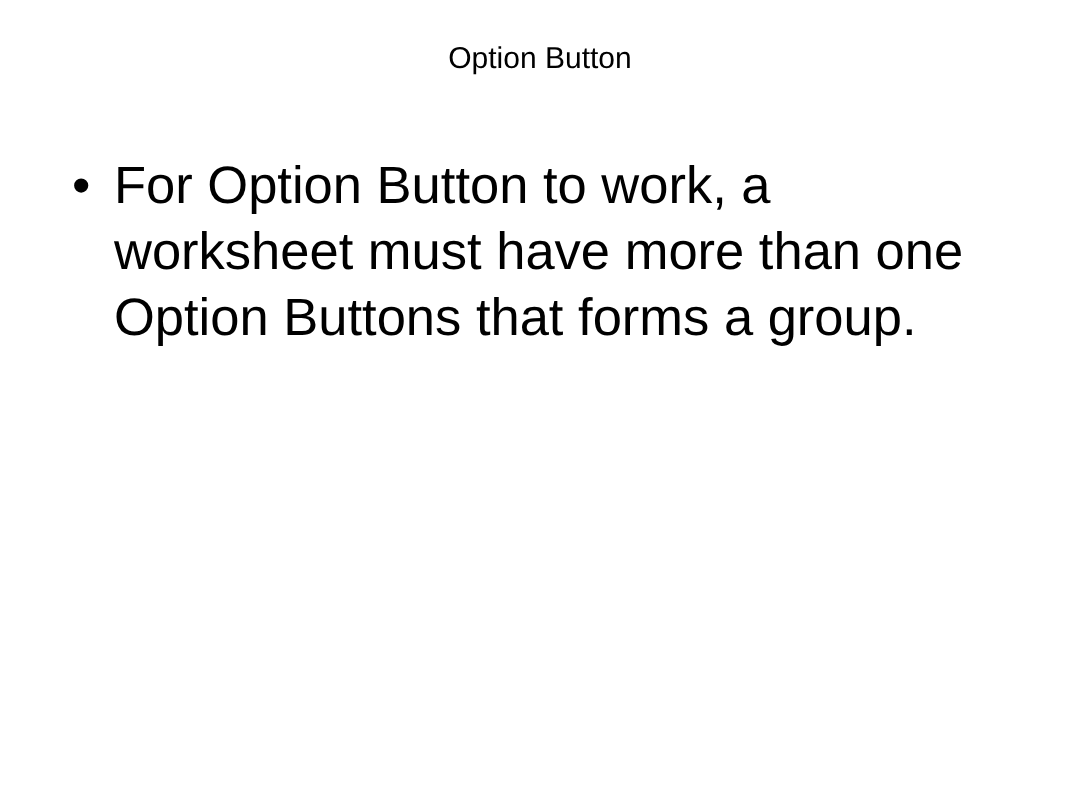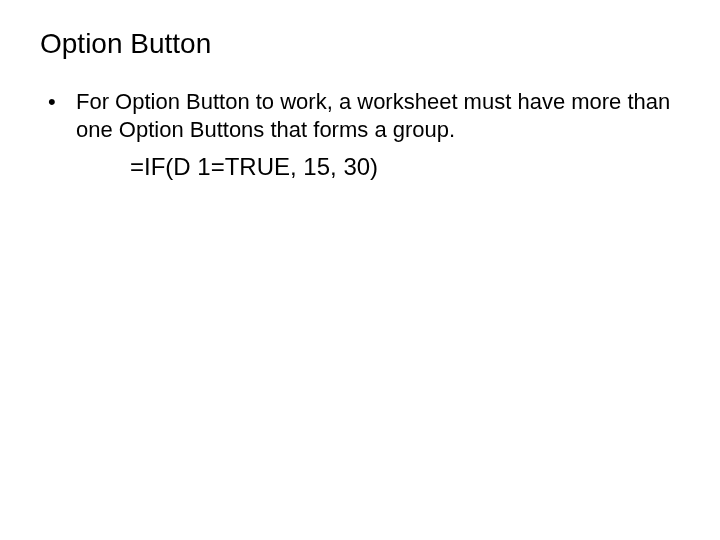--- a/index.html
+++ b/index.html
@@ -12,32 +12,32 @@
     color: #000;
   }
   .slide {
     width: 720px;
     height: 540px;
     box-sizing: border-box;
     padding: 20px 40px 20px 40px;
     position: relative;
   }
   .title {
-    text-align: left;
-    font-size: 28px;
+    text-align: center;
+    font-size: 20px;
     font-weight: 400;
-    margin: 8px 0 28px 0;
+    margin: 8px 0 51px 0;
   }
   ul.main {
     list-style: none;
     margin: 0;
     padding: 0 0 0 8px;
   }
   ul.main > li {
-    font-size: 22px;
+    font-size: 35px;
     line-height: 1.25;
     margin-bottom: 4px;
     padding-left: 28px;
     text-indent: -28px;
     margin-top: 14px;
   }
   ul.main > li::before {
     content: "•";
     display: inline-block;
     width: 28px;
@@ -51,14 +51,13 @@
   }
 </style>
 </head>
 <body>
 
 <div class="slide">
   <h1 class="title">Option Button</h1>
   <ul class="main">
     <li>For Option Button to work, a worksheet must have more than one Option Buttons that forms a group.</li>
   </ul>
-  <div class="sub">=IF(D 1=TRUE, 15, 30)</div>
 </div>
 
 </body></html>

